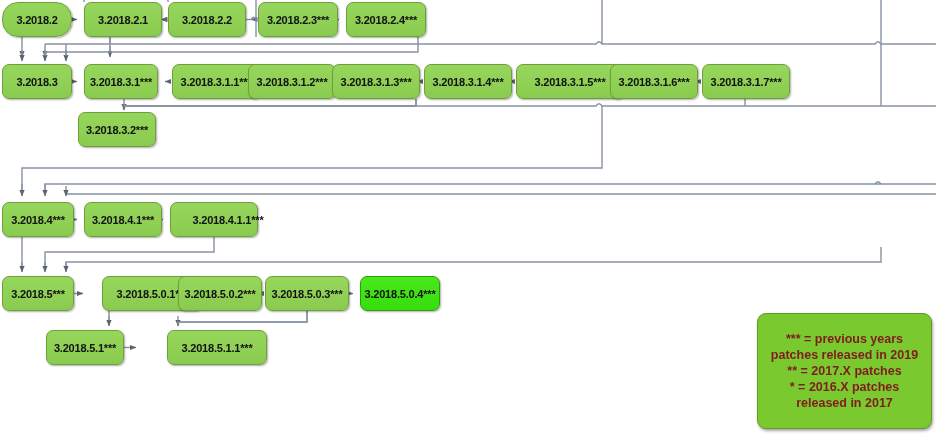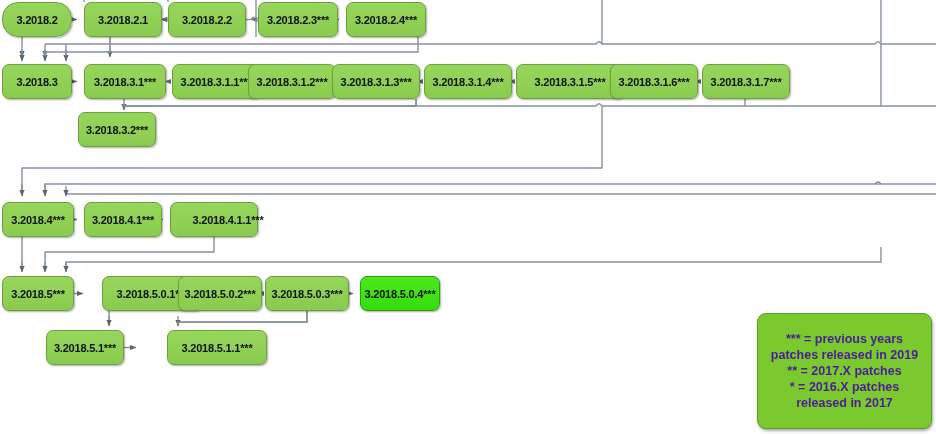--- a/index.html
+++ b/index.html
@@ -26,21 +26,21 @@
     border:1.5px solid #2d9e10;
     font-weight:bold;
   }
   .legend{
     position:absolute;
     box-sizing:border-box;
     background:#7ac92f;
     border:1.5px solid #5e9c26;
     border-radius:9px;
     box-shadow:1px 2px 3px rgba(0,0,0,0.35);
-    color:#4c1d95;
+    color:#7f1d1d;
     font-size:12.5px;
     font-weight:bold;
     line-height:16px;
     text-align:center;
     display:flex;align-items:center;justify-content:center;
     z-index:5;
   }
   .legend .lg-inner{padding:0 6px;}
   svg.wires{position:absolute;left:0;top:0;width:936px;height:434px;z-index:1;}
   svg.wires path,svg.wires line{fill:none;stroke:#8892a4;stroke-width:1.4;}
@@ -143,21 +143,21 @@
     <line x1="124" y1="347.5" x2="136" y2="347.5" marker-end="url(#ah)"></line>
   </svg>
 
   <div id="nodes">
       <div class="node" style="left: 2px; top: 2px; width: 70px; height: 35px; border-radius: 16px;">3.2018.2</div>
       <div class="node" style="left: 84px; top: 2px; width: 78px; height: 35px;">3.2018.2.1</div>
       <div class="node" style="left: 168px; top: 2px; width: 78px; height: 35px;">3.2018.2.2</div>
       <div class="node" style="left: 258px; top: 2px; width: 80px; height: 35px;">3.2018.2.3***</div>
       <div class="node" style="left: 346px; top: 2px; width: 80px; height: 35px;">3.2018.2.4***</div>
       <div class="node" style="left: 2px; top: 64px; width: 70px; height: 35px;">3.2018.3</div>
-      <div class="node" style="left: 84px; top: 64px; width: 82px; height: 35px;">3.2018.3.1***</div>
+      <div class="node" style="left: 84px; top: 64px; width: 74px; height: 35px;">3.2018.3.1***</div>
       <div class="node" style="left: 172px; top: 64px; width: 88px; height: 35px;">3.2018.3.1.1***</div>
       <div class="node" style="left: 248px; top: 64px; width: 88px; height: 35px;">3.2018.3.1.2***</div>
       <div class="node" style="left: 332px; top: 64px; width: 88px; height: 35px;">3.2018.3.1.3***</div>
       <div class="node" style="left: 424px; top: 64px; width: 88px; height: 35px;">3.2018.3.1.4***</div>
       <div class="node" style="left: 516px; top: 64px; width: 108px; height: 35px;">3.2018.3.1.5***</div>
       <div class="node" style="left: 610px; top: 64px; width: 88px; height: 35px;">3.2018.3.1.6***</div>
       <div class="node" style="left: 702px; top: 64px; width: 88px; height: 35px;">3.2018.3.1.7***</div>
       <div class="node" style="left: 78px; top: 112px; width: 78px; height: 35px;">3.2018.3.2***</div>
       <div class="node" style="left: 2px; top: 202px; width: 72px; height: 35px;">3.2018.4***</div>
       <div class="node" style="left: 84px; top: 202px; width: 78px; height: 35px;">3.2018.4.1***</div>

